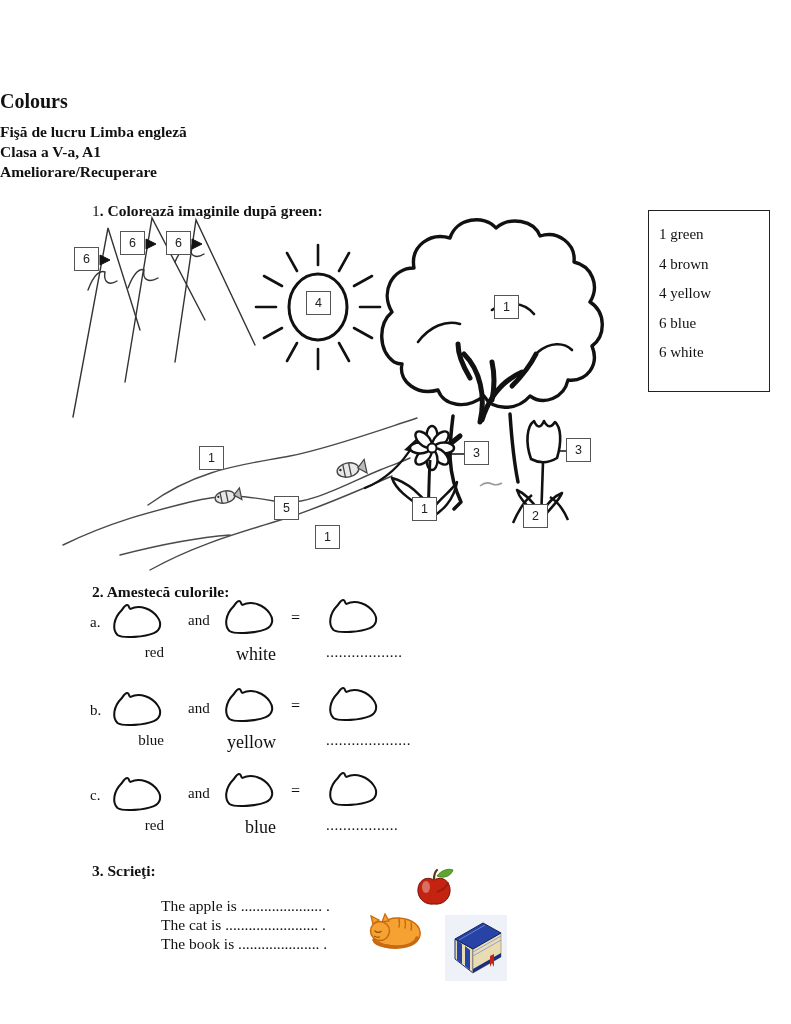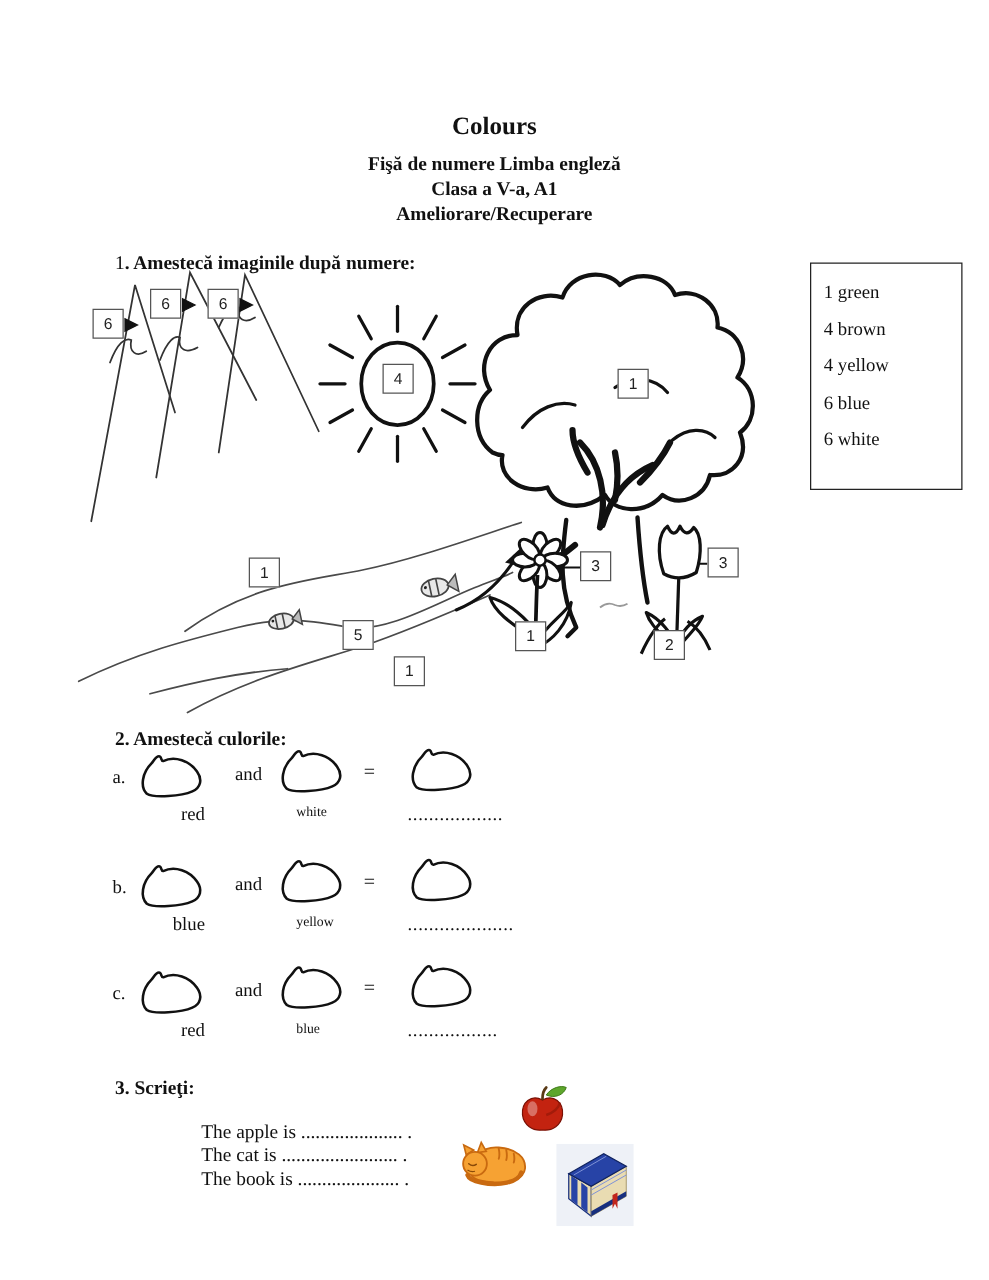--- a/index.html
+++ b/index.html
@@ -1,20 +1,20 @@
 <!DOCTYPE html>
 <html><head>
 <meta charset="utf-8">
 <style>
   html,body{margin:0;padding:0;}
   body{
     width:791px;height:1024px;position:relative;background:#ffffff;
     font-family:"Liberation Serif", serif;color:#111;overflow:hidden;
   }
-  .header{position:absolute;top:90px;left:0;width:100%;text-align:center;}
+  .header{position:absolute;top:90px;left:0;width:100%;text-align:left;}
   .title{font-size:20px;font-weight:bold;margin:0 0 9px 0;}
   .subtitle{font-size:15.5px;font-weight:bold;line-height:20px;margin:0;}
   .sec-heading{position:absolute;font-size:15.5px;font-weight:bold;white-space:nowrap;}
   .sec-heading .num{font-weight:normal;}
   .legend{
     position:absolute;left:648px;top:210px;width:122px;height:182px;
     border:1.5px solid #222;box-sizing:border-box;padding:9px 0 4px 10px;
   }
   .legend-item{font-size:15px;line-height:29.5px;}
   .scene-svg{position:absolute;left:40px;top:210px;}
@@ -24,37 +24,37 @@
     font-family:"Liberation Sans", sans-serif;font-size:12.5px;color:#222;background:#fff;
   }
   .mix-row{position:absolute;left:88px;width:330px;height:78px;}
   .mix-row .letter{position:absolute;left:2px;top:16px;font-size:15px;}
   .mix-row .blob1{position:absolute;left:22px;top:2px;}
   .mix-row .blob2{position:absolute;left:134px;top:-2px;}
   .mix-row .blob3{position:absolute;left:238px;top:-3px;}
   .mix-row .conj{position:absolute;left:100px;top:14px;font-size:15px;}
   .mix-row .eq{position:absolute;left:203px;top:11px;font-size:16px;}
   .mix-row .lbl1{position:absolute;left:22px;top:46px;width:54px;text-align:right;font-size:15px;}
-  .mix-row .lbl2{position:absolute;left:149px;top:46px;width:54px;text-align:left;font-size:11px;}
+  .mix-row .lbl2{position:absolute;left:134px;top:46px;width:54px;text-align:right;font-size:18px;}
   .mix-row .result{position:absolute;left:238px;top:46px;font-size:15px;letter-spacing:0.5px;}
   .write-lines{position:absolute;left:142px;top:896px;font-size:15.5px;line-height:19px;margin-left:19px;}
   .illustration{position:absolute;}
 </style>
 </head>
 <body>
 
 <div class="header">
   <p class="title">Colours</p>
-  <p class="subtitle">Fişă de numere Limba engleză</p>
+  <p class="subtitle">Fişă de lucru Limba engleză</p>
   <p class="subtitle">Clasa a V-a, A1</p>
   <p class="subtitle">Ameliorare/Recuperare</p>
 </div>
 
 <div class="sec-heading" style="left:92px;top:202px;">
-  <span class="num">1</span><span>. Amestecă imaginile după numere:</span>
+  <span class="num">1</span><span>. Colorează imaginile după green:</span>
 </div>
 
 <div class="legend">
   <div class="legend-item">1 green</div>
   <div class="legend-item">4 brown</div>
   <div class="legend-item">4 yellow</div>
   <div class="legend-item">6 blue</div>
   <div class="legend-item">6 white</div>
 </div>
 

